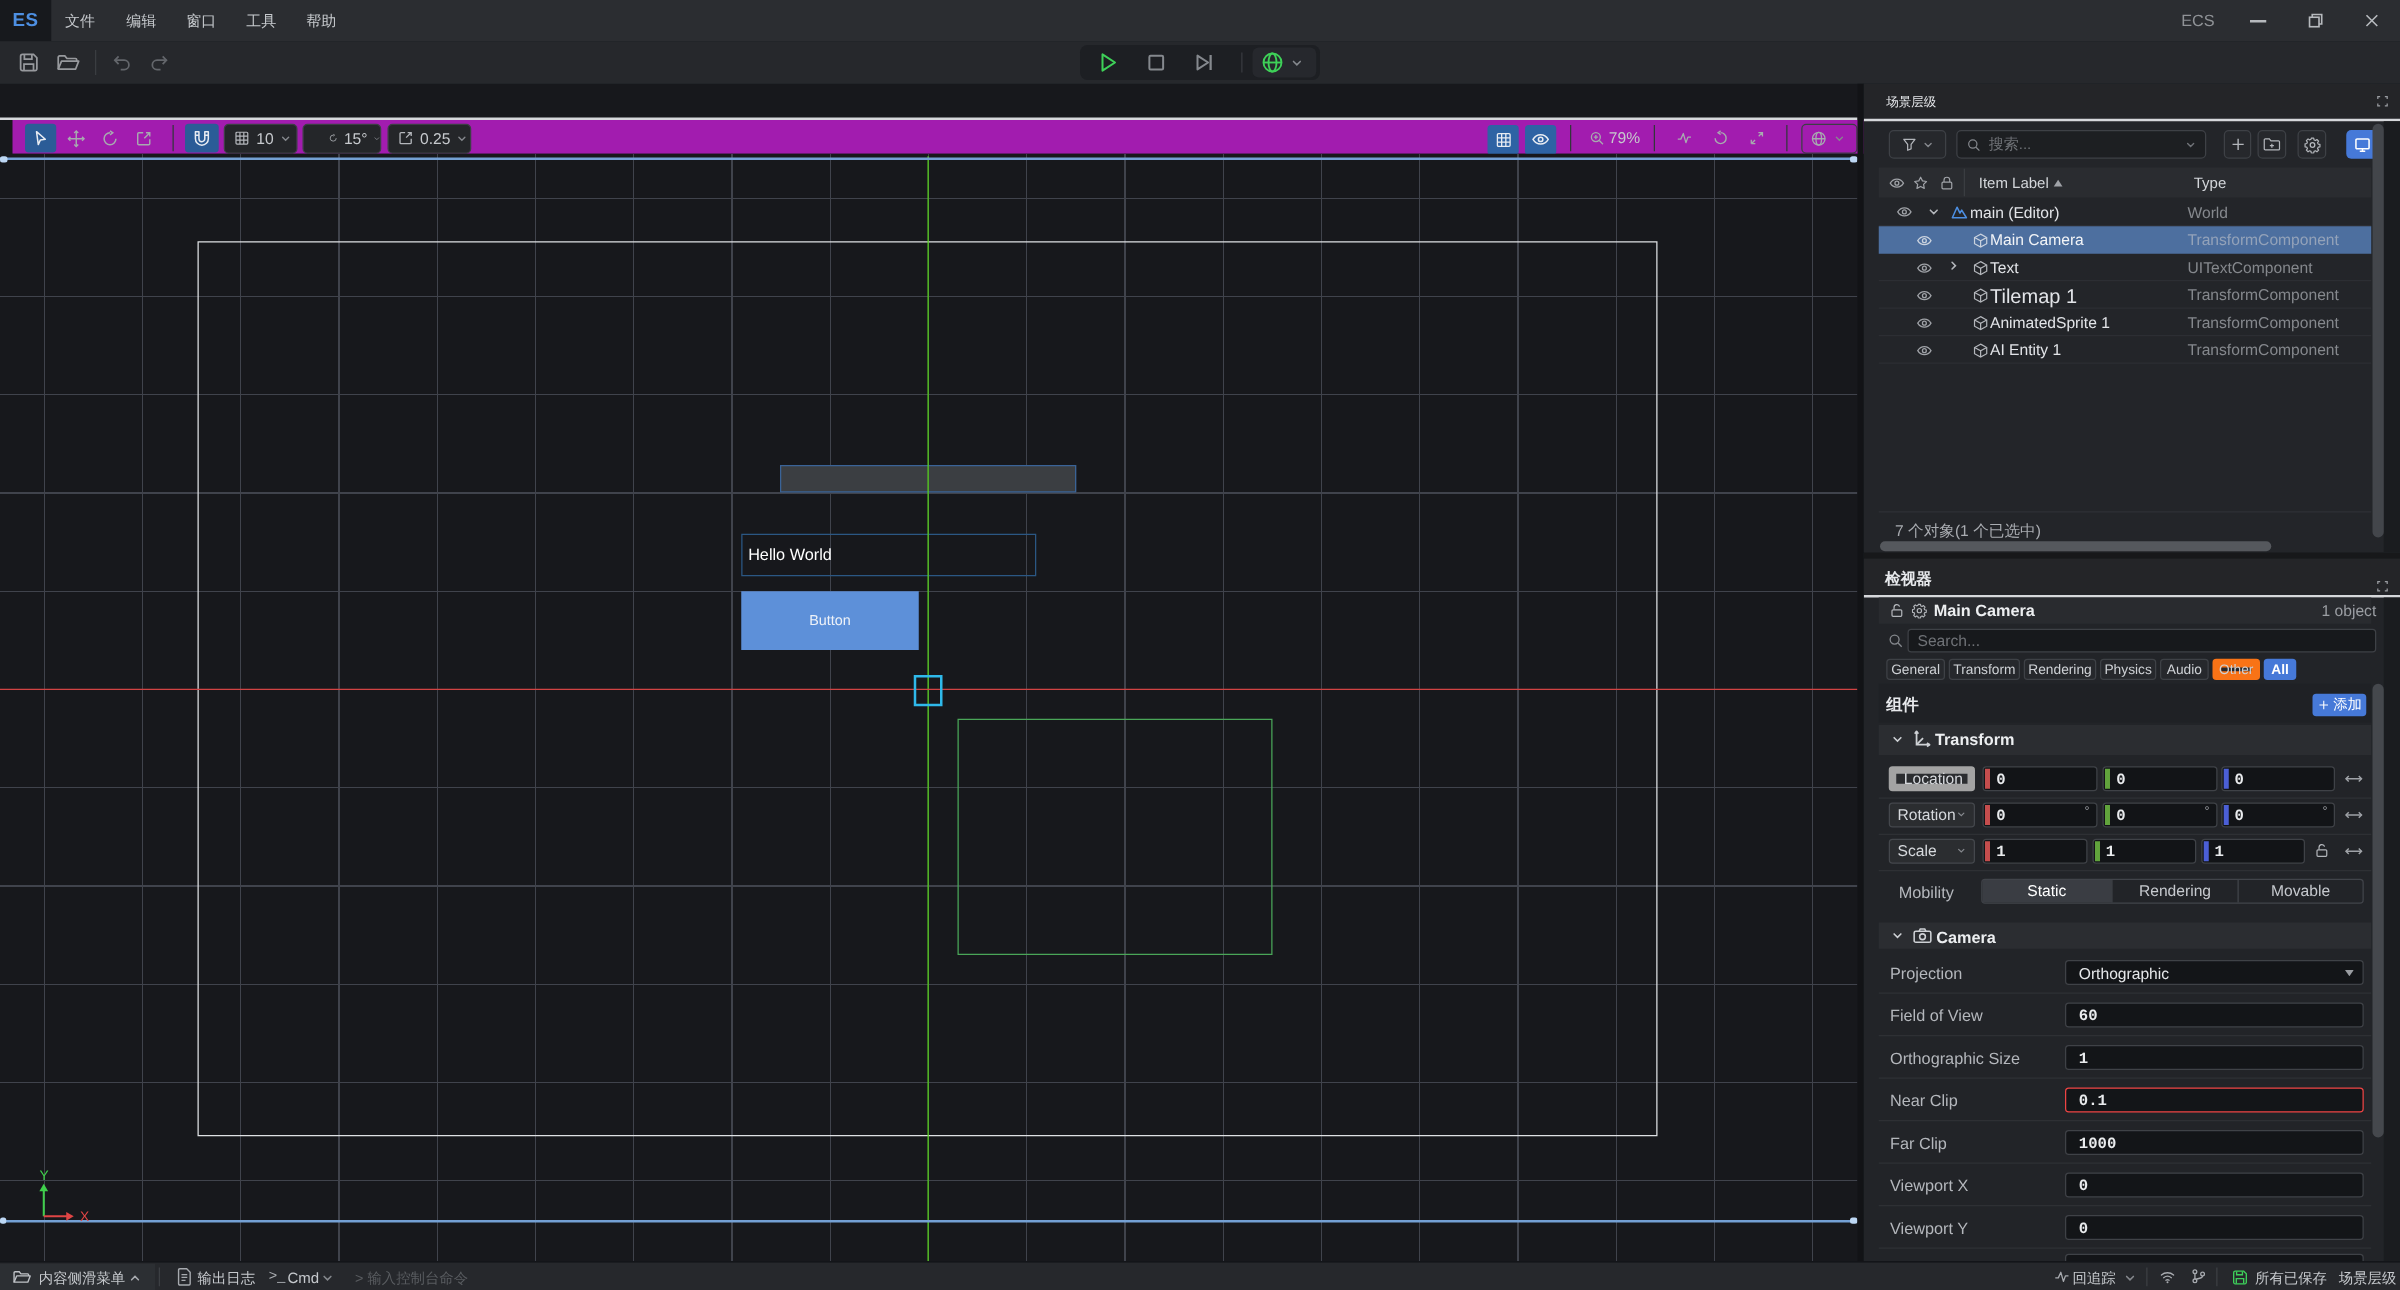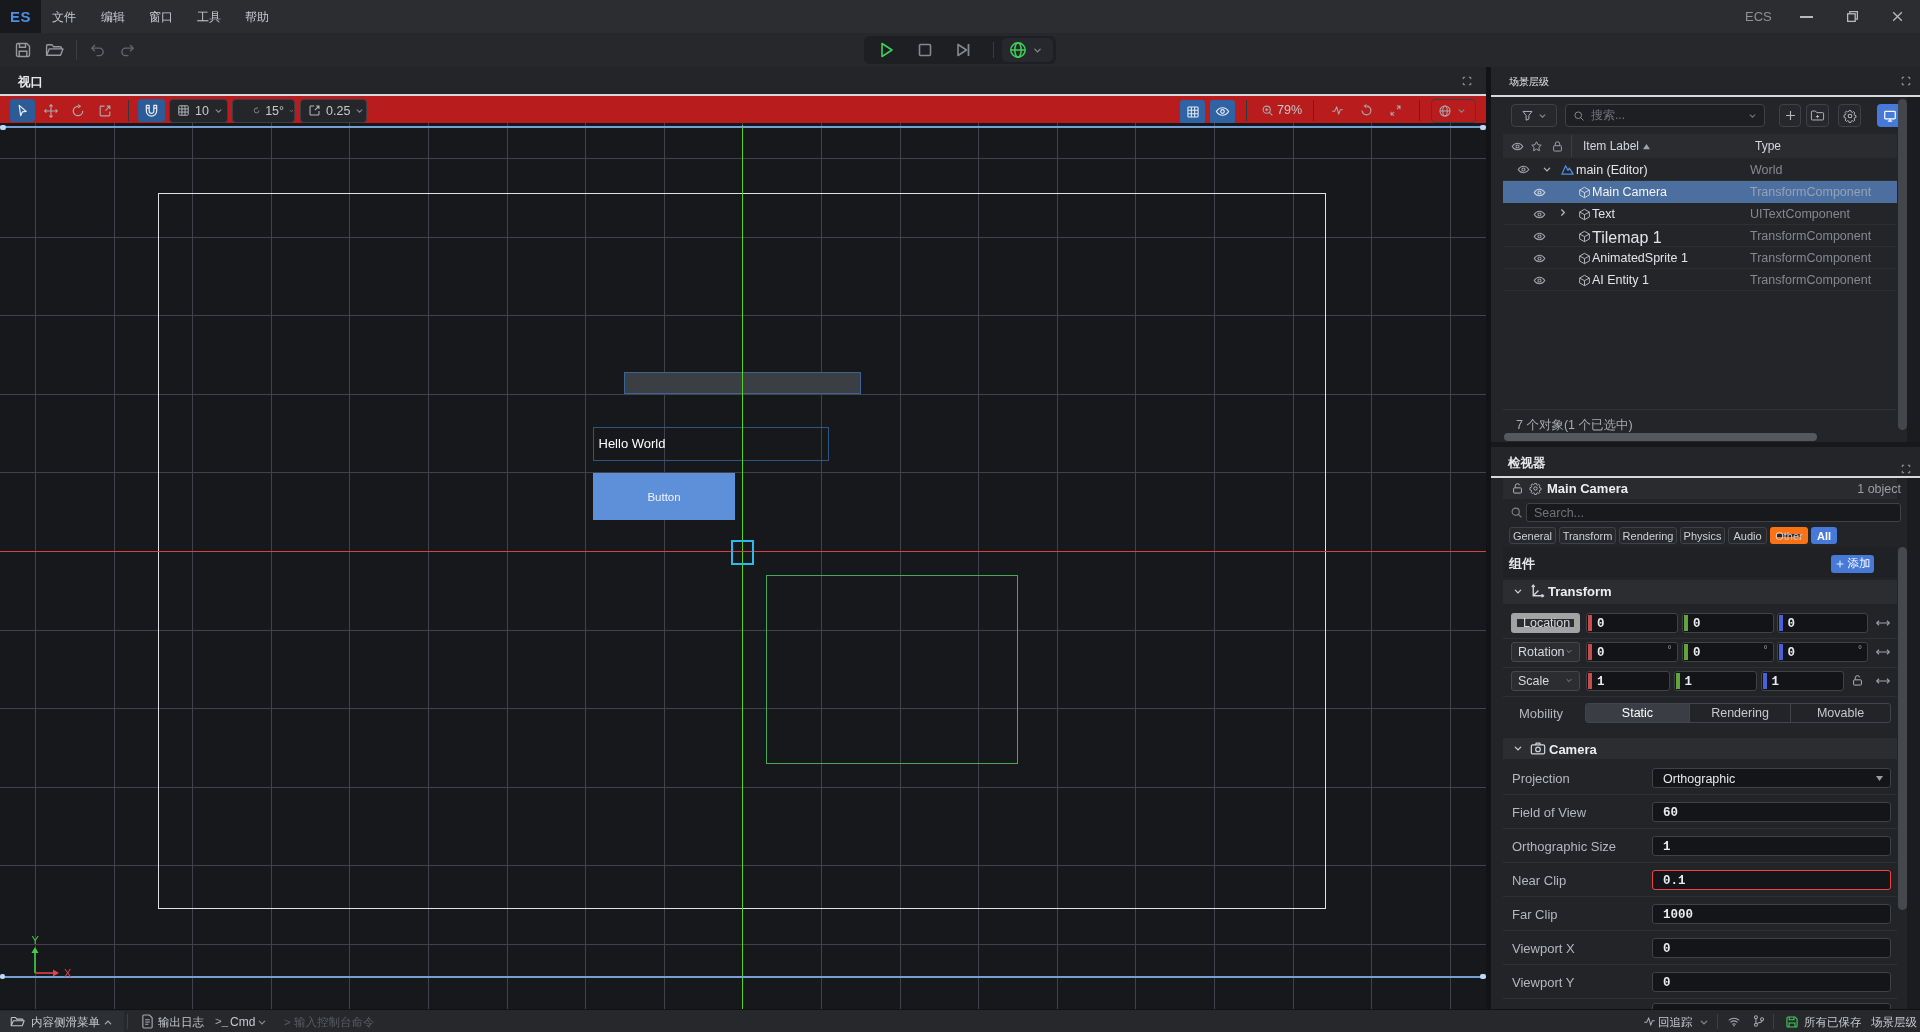--- a/index.html
+++ b/index.html
@@ -224,29 +224,23 @@
       </svg>
   <div class="abs" style="left:993px;top:9px;width:1px;height:16px;background:#383b40"></div>
   <svg class="abs" style="left:1008px;top:7px;color:#3ed158" width="20" height="20">
         <use href="#i-globe"></use>
       </svg>
   <svg class="abs" style="left:1032px;top:13px;color:#85898e" width="11" height="9" viewBox="0 0 10 10">
         <use href="#i-chd"></use>
       </svg>
 </div>
 
-<div class="abs" style="left:0;top:67px;width:1486px;height:27px;background:#232528">
-  <div class="abs tx" style="left:18px;top:7px;font-size:12.5px;font-weight:bold;color:#e7e9ec">视口</div>
-  <svg class="abs" style="left:1462px;top:9px;color:#9a9da2" width="10" height="10" viewBox="0 0 16 16">
-        <use href="#i-fullscr"></use>
-      </svg>
-</div>
 <div class="abs" style="left:0;top:94px;width:1486px;height:1.5px;background:#d6d8db"></div>
 
-<div class="abs" style="left:0;top:95.5px;width:1486px;height:27.5px;background:#b91c1c">
+<div class="abs" style="left:10px;top:95.5px;width:1486px;height:27.5px;background:#a21caf">
   <div class="abs flx" style="left:10px;top:3.5px;width:25px;height:23px;background:#2b5c97;border-radius:3px;justify-content:center">
         <svg width="15" height="15" viewBox="0 0 16 16" style="color:#e8ecf2">
           <use href="#i-cursor"></use>
         </svg>
       </div>
   <div class="abs flx" style="left:38px;top:3.5px;width:25px;height:23px;justify-content:center">
         <svg width="16" height="16" viewBox="0 0 18 18" style="color:#a7aaaf">
           <use href="#i-move"></use>
         </svg>
       </div>
@@ -554,21 +548,21 @@
       </div>
   <div class="abs flx" style="left:279px;top:85.5px;width:38px;height:17px;border:7px solid #f97316;border-radius:3px;background:#26282c;justify-content:center">
         <span style="font-size:11px;color:#ced1d5">Other</span>
       </div>
   <div class="abs flx" style="left:320px;top:85.5px;width:26px;height:17px;border-radius:3px;background:#4679d8;justify-content:center">
         <span style="font-size:11px;color:#fff;font-weight:bold">All</span>
       </div>
 
   <div class="abs" style="left:12px;top:105.5px;width:394px;height:31px;background:#1f2125"></div>
   <div class="abs tx" style="left:18px;top:113.5px;font-size:13px;font-weight:bold;color:#e7e9ec">组件</div>
-  <div class="abs flx" style="left:340px;top:113px;width:43px;height:18px;border-radius:3px;background:#4679d8;justify-content:center;gap:3px">
+  <div class="abs flx" style="left:359px;top:113px;width:43px;height:18px;border-radius:3px;background:#4679d8;justify-content:center;gap:3px">
         <svg width="10" height="10" viewBox="0 0 16 16" style="color:#fff">
           <use href="#i-plus"></use>
         </svg>
         <span style="font-size:11.5px;color:#fff">添加</span>
       </div>
 
   <div class="abs" style="left:12px;top:138.5px;width:394px;height:23.5px;background:#2b2d31"></div>
   <svg class="abs" style="left:22px;top:145.5px;color:#ced1d5" width="10" height="9" viewBox="0 0 10 10">
         <use href="#i-chd"></use>
       </svg>

